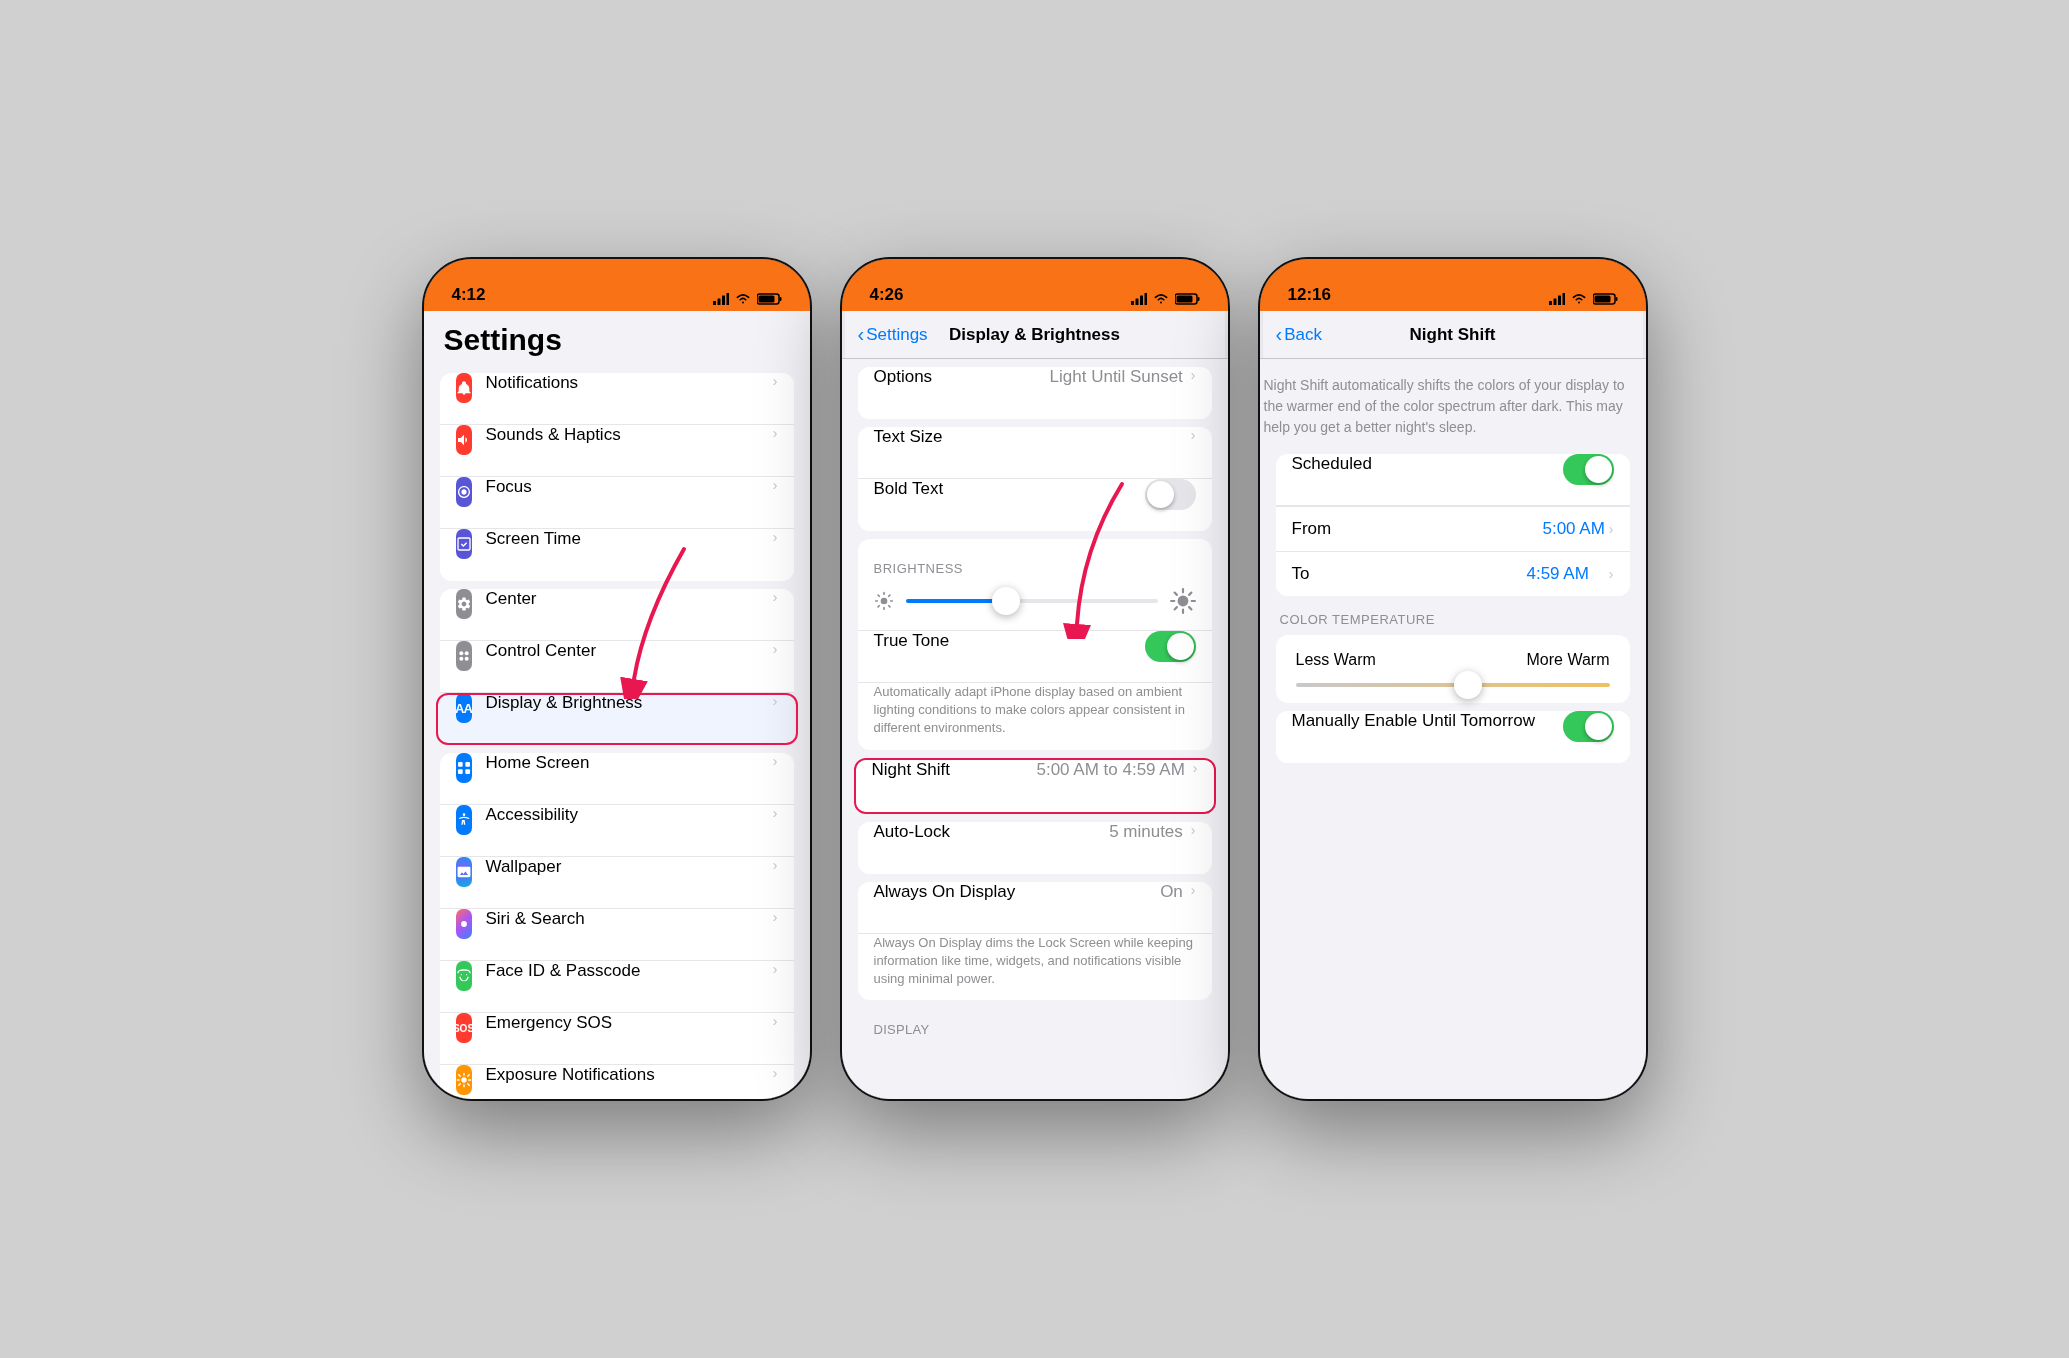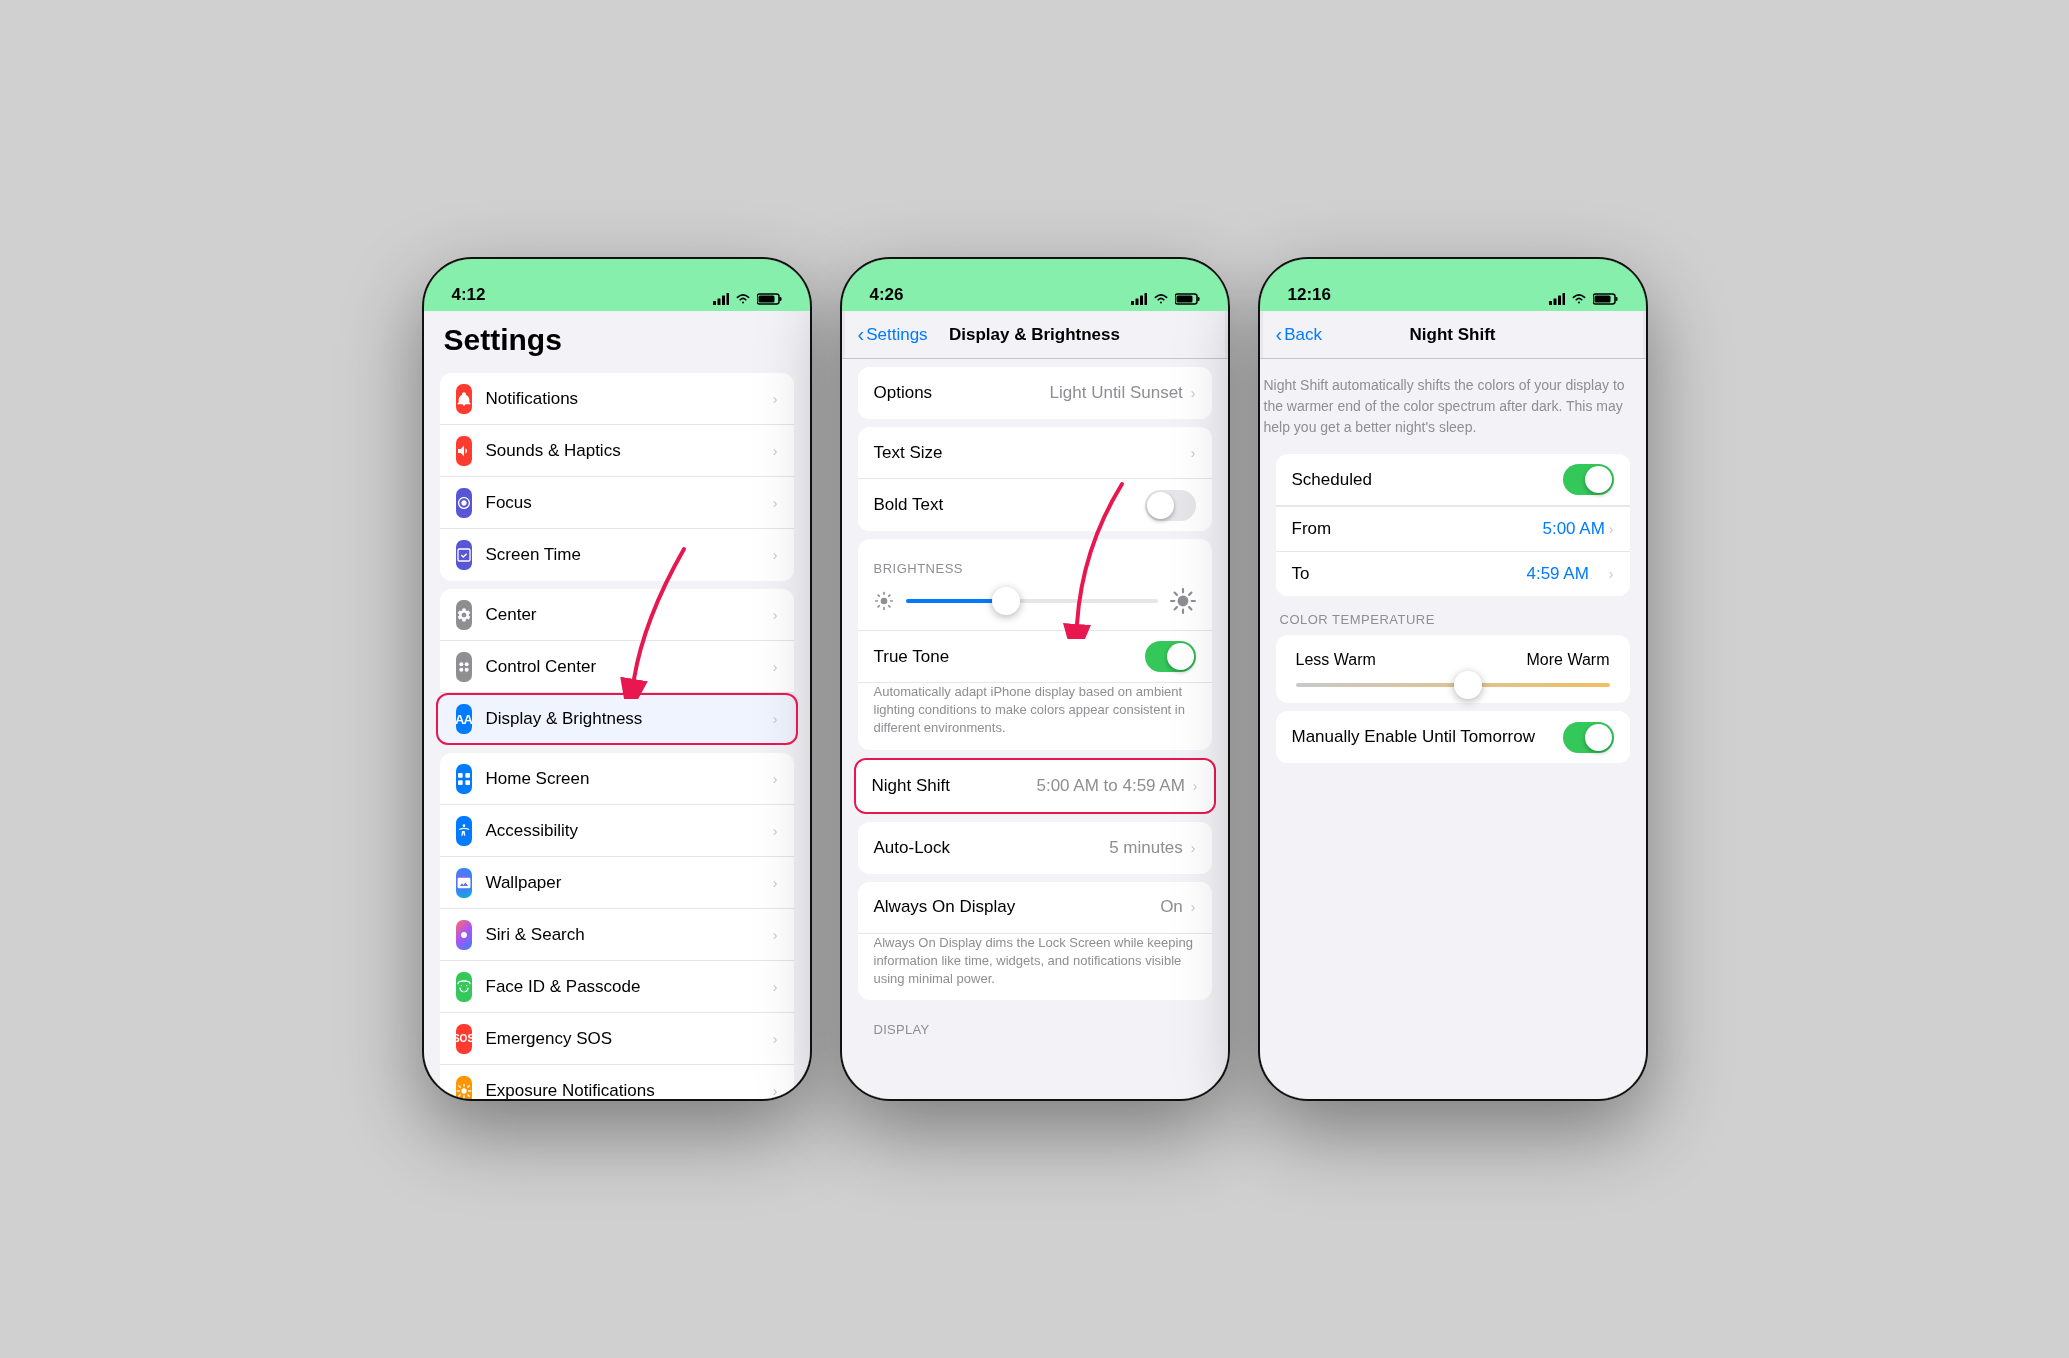--- a/index.html
+++ b/index.html
@@ -23,21 +23,21 @@
       overflow: hidden;
       position: relative;
       box-shadow: 0 30px 80px rgba(0,0,0,0.4), inset 0 0 0 1.5px #555, inset 0 0 0 3px #222;
       border: 2px solid #111;
       flex-shrink: 0;
     }
 
     
     .status-bar {
       height: 52px;
-      background: #86efac;
+      background: #f97316;
       display: flex;
       align-items: flex-end;
       justify-content: space-between;
       padding: 0 28px 6px;
       position: relative;
       z-index: 10;
     }
     .status-bar .time {
       font-size: 17px;
       font-weight: 600;
@@ -108,21 +108,21 @@
     }
 
     .section-group {
       margin: 8px 16px;
       background: #fff;
       border-radius: 12px;
       overflow: hidden;
     }
     .settings-row {
       display: flex;
-      align-items: center;
+      align-items: flex-start;
       padding: 0 16px;
       height: 52px;
       border-bottom: 0.5px solid #e5e5ea;
       background: #fff;
       position: relative;
     }
     .settings-row:last-child { border-bottom: none; }
     .row-icon {
       width: 16px;
       height: 30px;

